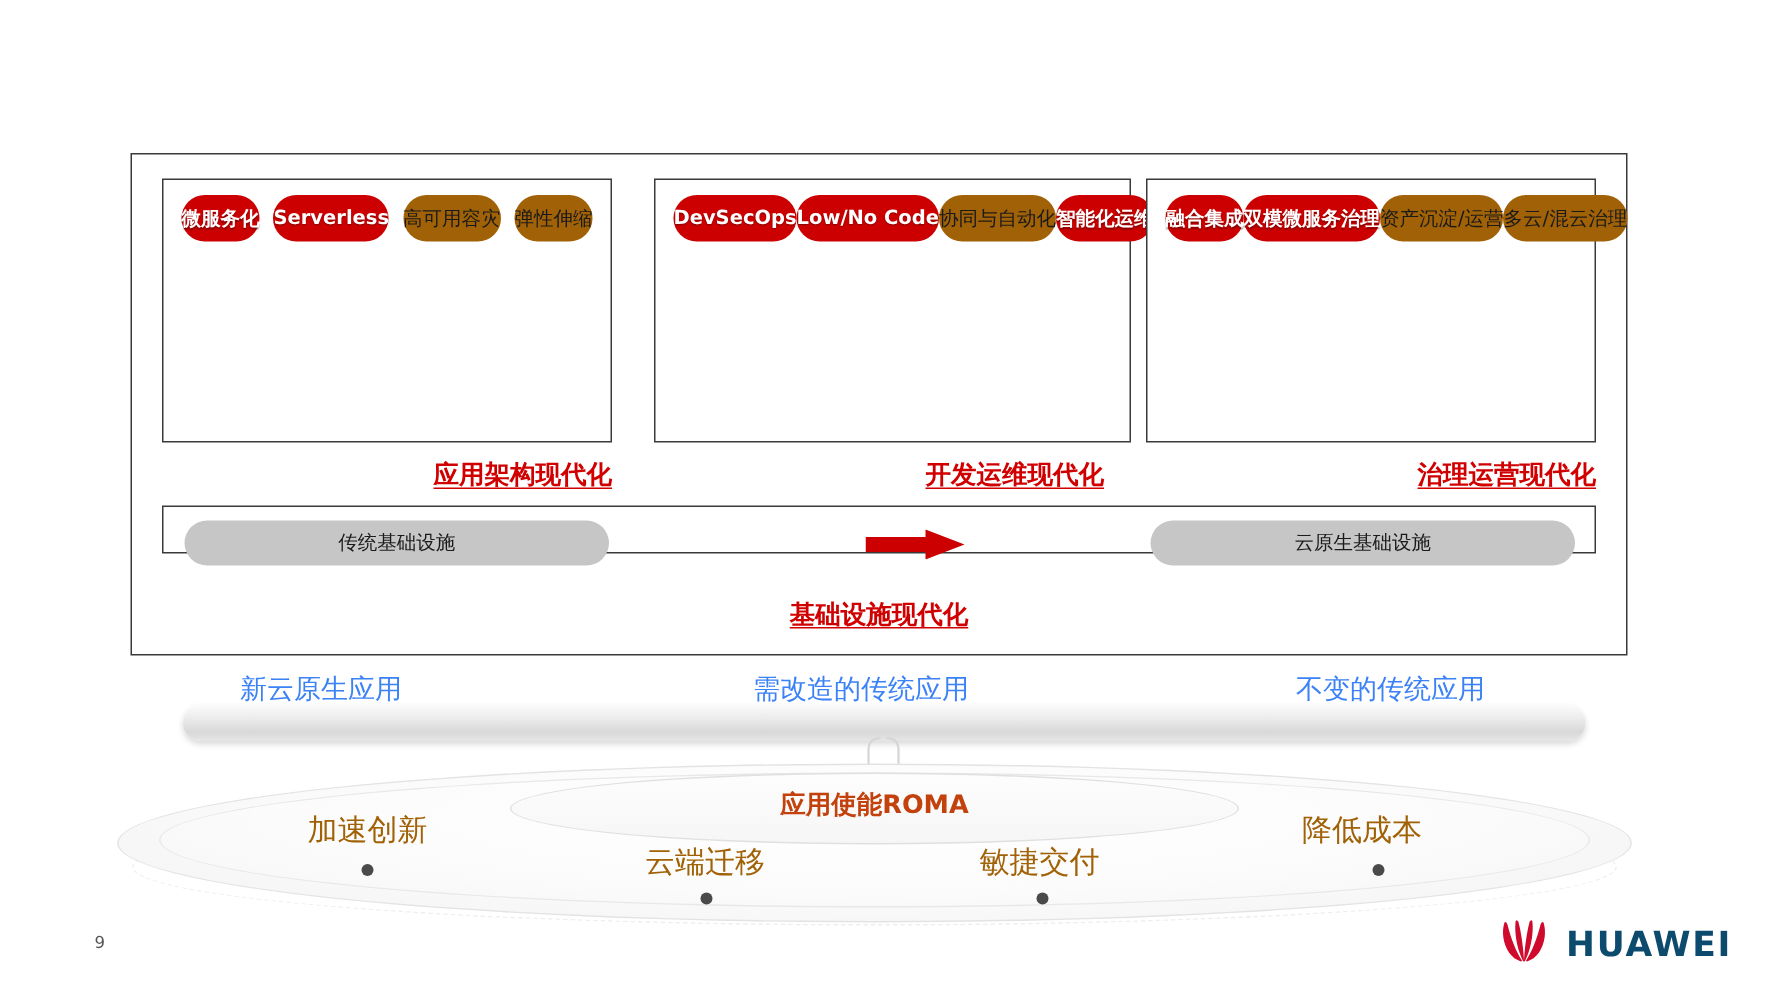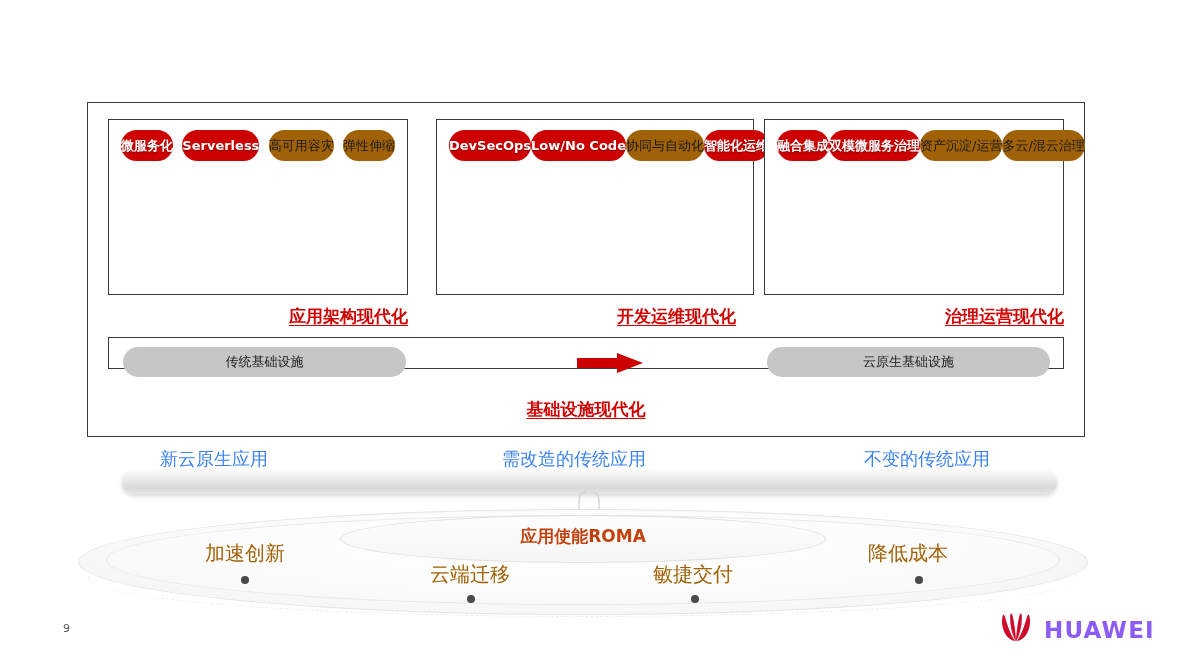--- a/index.html
+++ b/index.html
@@ -269,21 +269,21 @@
     position: absolute;
     left: 997px;
     top: 613px;
     display: flex;
     align-items: center;
     gap: 9px;
   }
   .huawei-wordmark {
     font-size: 23px;
     font-weight: bold;
-    color: #8b5cf6;
+    color: #0c4a6e;
     letter-spacing: 1.2px;
   }
 </style>
 </head>
 <body>
 
 <div id="slide">
 
 
   <div class="outer-frame">

